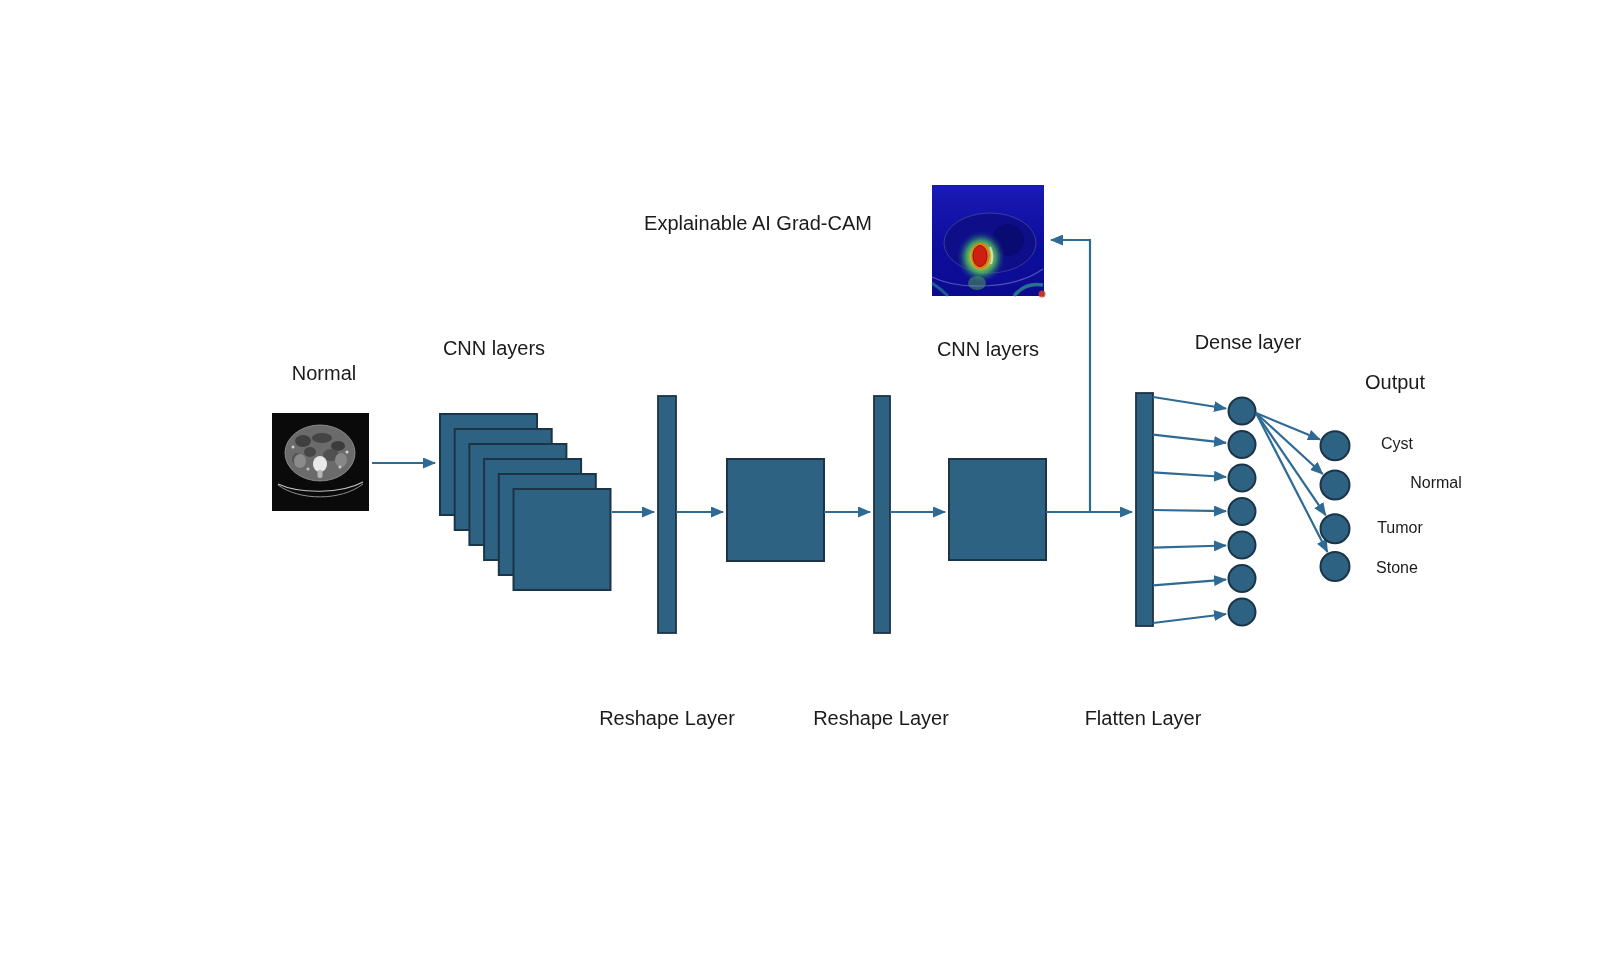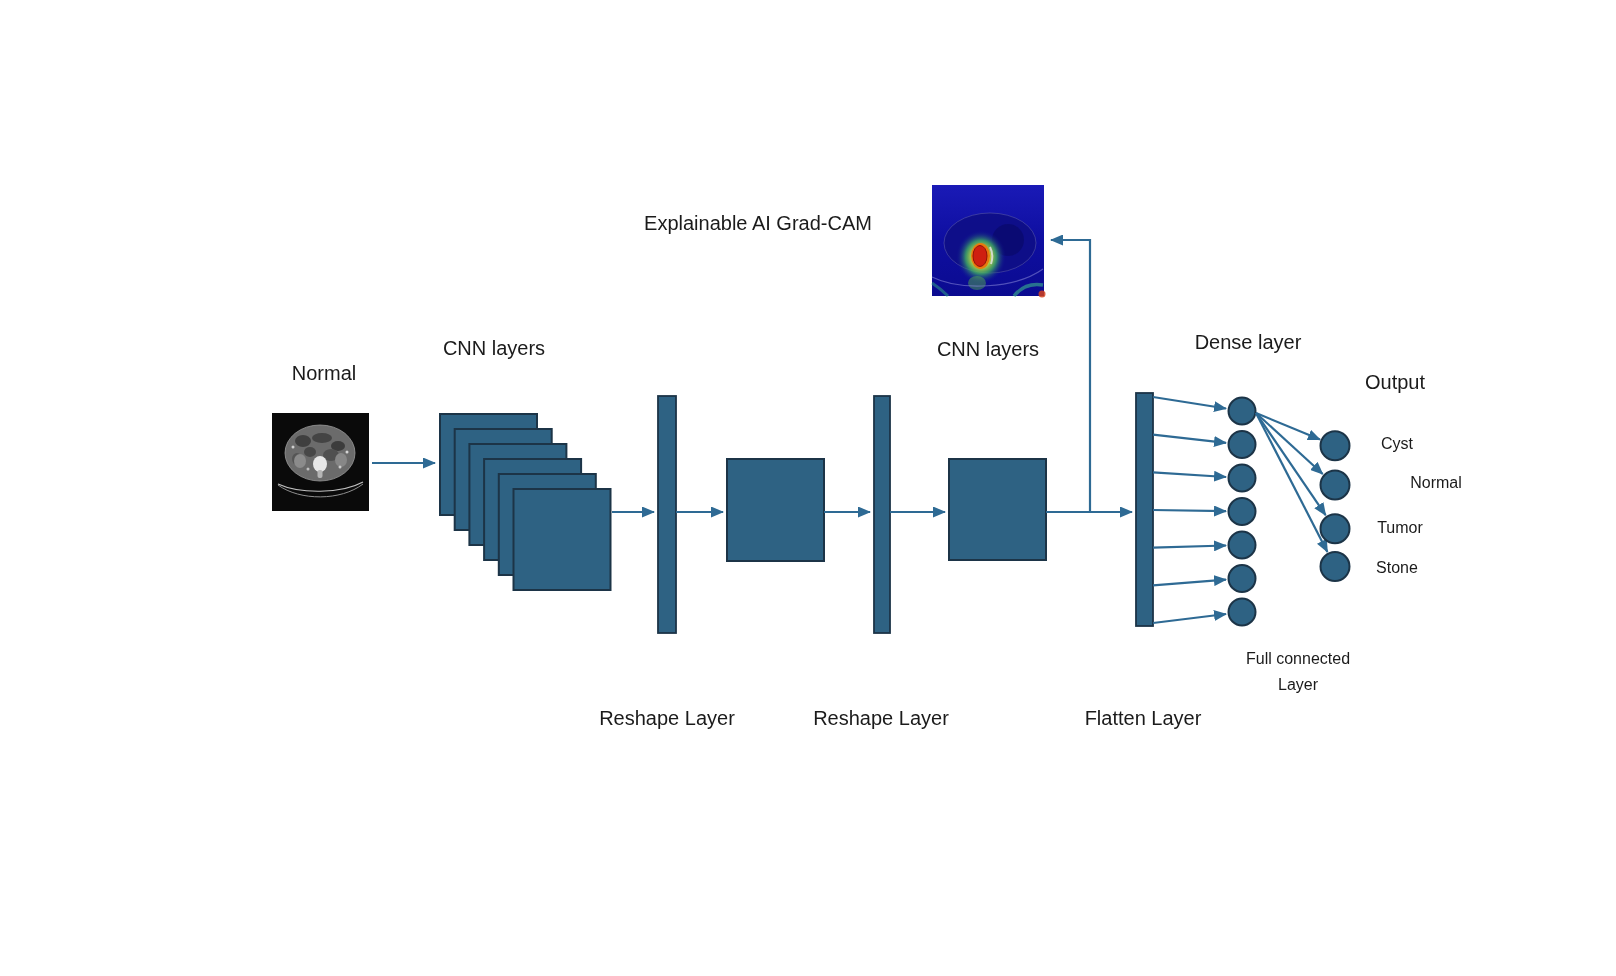--- a/index.html
+++ b/index.html
@@ -164,22 +164,18 @@
 
   <div class="lbl" style="left:1248px;top:342px">Dense layer</div>
 
   <div class="lbl" style="left:1395px;top:382px">Output</div>
 
   <div class="lbl small" style="left:1397px;top:444px">Cyst</div>
   <div class="lbl small" style="left:1436px;top:483px">Normal</div>
   <div class="lbl small" style="left:1400px;top:528px">Tumor</div>
   <div class="lbl small" style="left:1397px;top:568px">Stone</div>
 
-  <div class="lbl small" style="left:1298px;top:672px">
-    <div>Full connected</div>
-    <div>Layer</div>
-  </div>
 
   <div class="lbl" style="left:667px;top:718px">Reshape Layer</div>
   <div class="lbl" style="left:881px;top:718px">Reshape Layer</div>
   <div class="lbl" style="left:1143px;top:718px">Flatten Layer</div>
 
 </div>
 
 </body></html>

